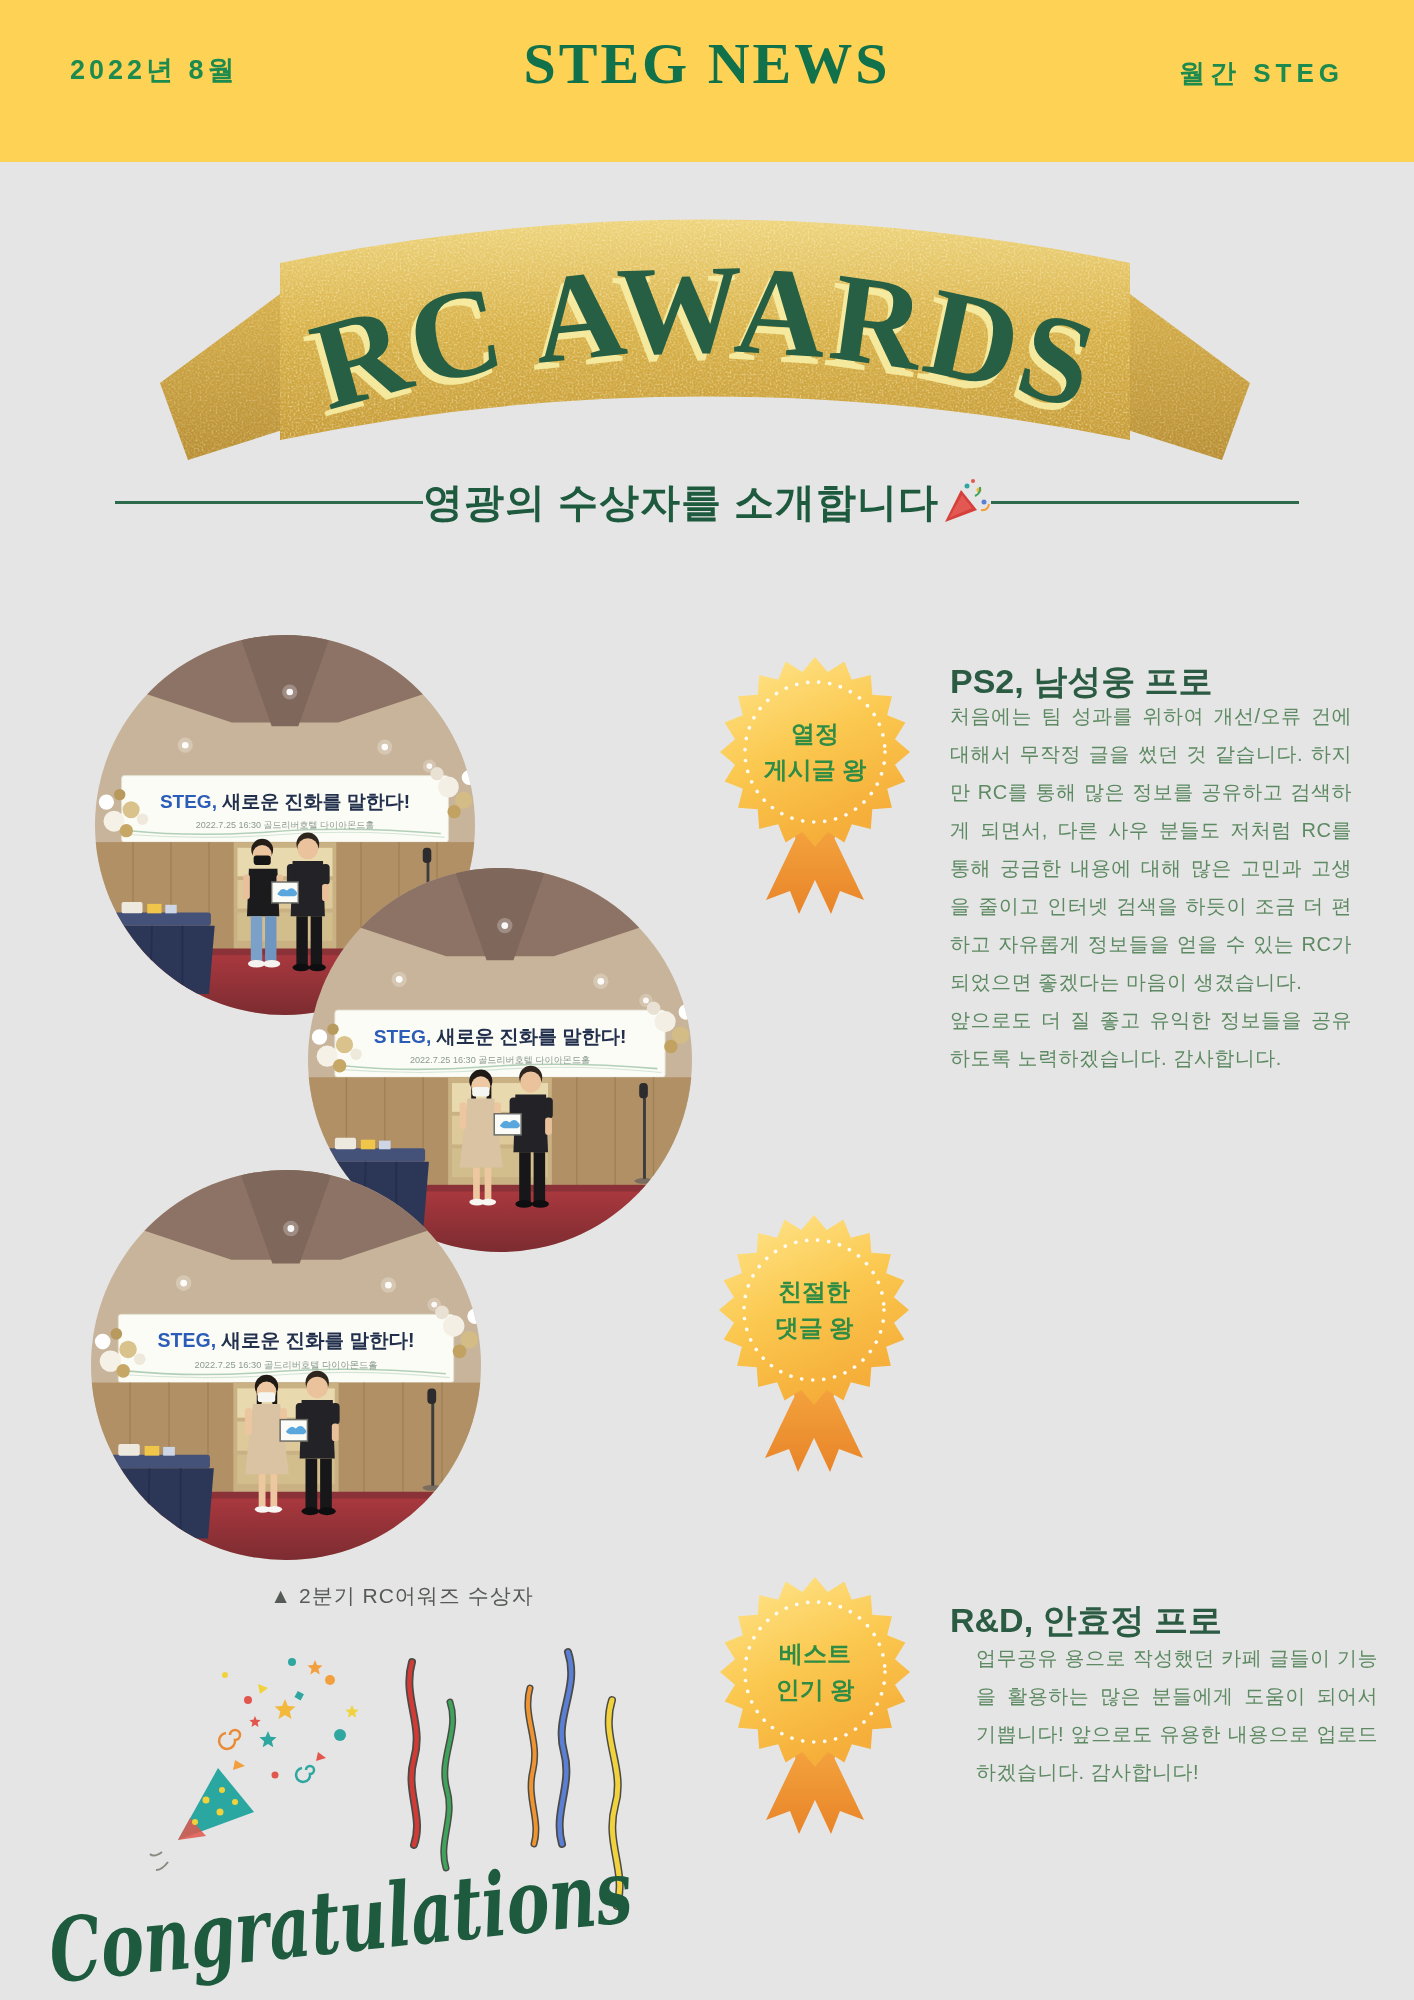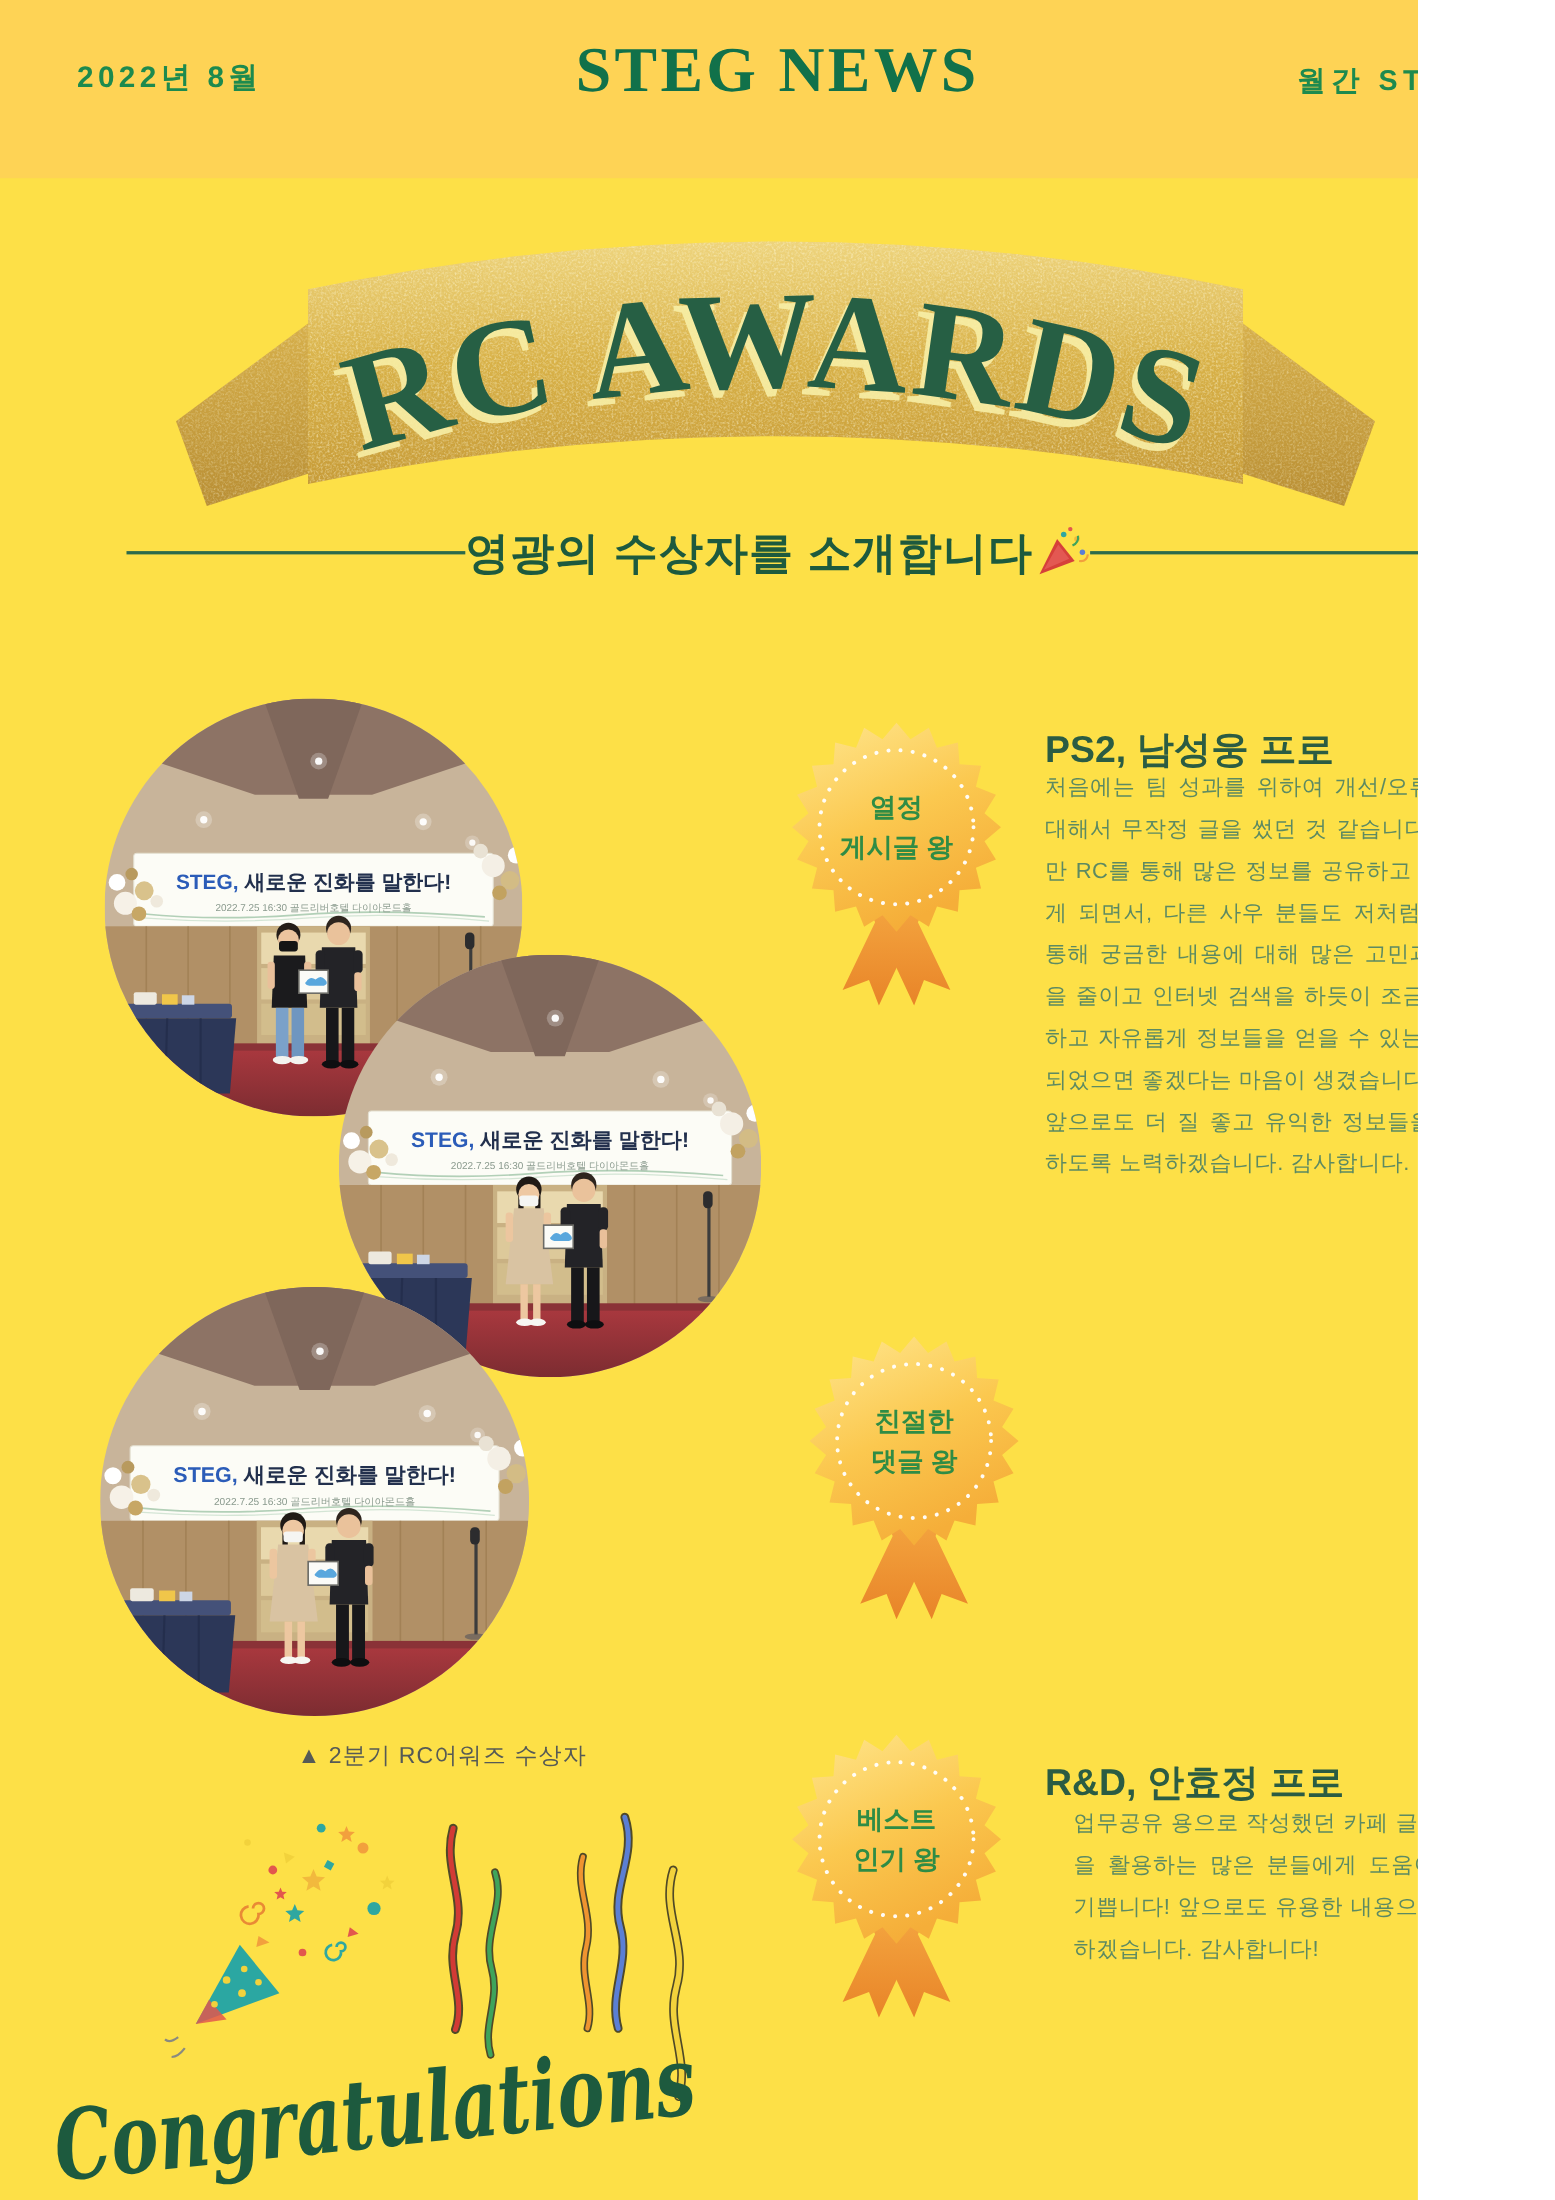--- a/index.html
+++ b/index.html
@@ -1,16 +1,16 @@
 <!DOCTYPE html>
 <html><head>
 <meta charset="utf-8">
 <style>
   html,body{margin:0;padding:0;}
-  .canvas{position:relative;width:1289px;height:2000px;background:#fde047;overflow:hidden;
+  .canvas{position:relative;width:1414px;height:2000px;background:#e5e5e5;overflow:hidden;
           font-family:"Liberation Sans",sans-serif;}
   
   .topbar{position:absolute;left:0;top:0;width:1414px;height:162px;background:#fed355;}
   .tb-left{position:absolute;left:70px;top:52px;font-size:27px;letter-spacing:4px;color:#1d8a4e;font-weight:bold;}
   .tb-title{position:absolute;left:0;right:0;top:30px;margin:0;text-align:center;
             font-family:"Liberation Serif",serif;font-size:58px;letter-spacing:3px;color:#11714a;font-weight:bold;}
   .tb-right{position:absolute;right:70px;top:56px;font-size:26px;letter-spacing:5px;color:#1d8a4e;font-weight:bold;}
   
   .ribbon{position:absolute;left:130px;top:168px;width:1150px;height:322px;}
   
@@ -21,21 +21,21 @@
   .photo{position:absolute;border-radius:50%;overflow:hidden;}
   .photo svg{display:block;width:100%;height:100%;}
   .photo1{left:95px;top:635px;width:380px;height:380px;}
   .photo2{left:308px;top:868px;width:384px;height:384px;}
   .photo3{left:91px;top:1170px;width:390px;height:390px;}
   .caption{position:absolute;left:202px;top:1582px;width:400px;text-align:center;
            font-size:21px;letter-spacing:1px;color:#565a56;}
   
   .badge{position:absolute;width:230px;height:285px;}
   .badge1{left:700px;top:652px;}
-  .badge2{left:716px;top:1210px;}
+  .badge2{left:699px;top:1210px;}
   .badge3{left:700px;top:1572px;}
   .aw-title{position:absolute;left:950px;width:410px;margin:0;font-size:34px;font-weight:bold;color:#2b5c43;}
   .t1{top:659px;} .t2{top:1202px;} .t3{top:1598px;}
   .aw-body{position:absolute;left:950px;width:402px;margin:0;font-size:20px;line-height:38px;
            color:#5d8a62;text-align:justify;word-break:break-all;white-space:pre-line;letter-spacing:0.5px;}
   .p1{top:697px;} .p2{top:1249px;} .p3{top:1639px;margin-left:26px;}
   
   .congrats{position:absolute;left:30px;top:1640px;width:680px;height:360px;}
 </style>
 </head>

